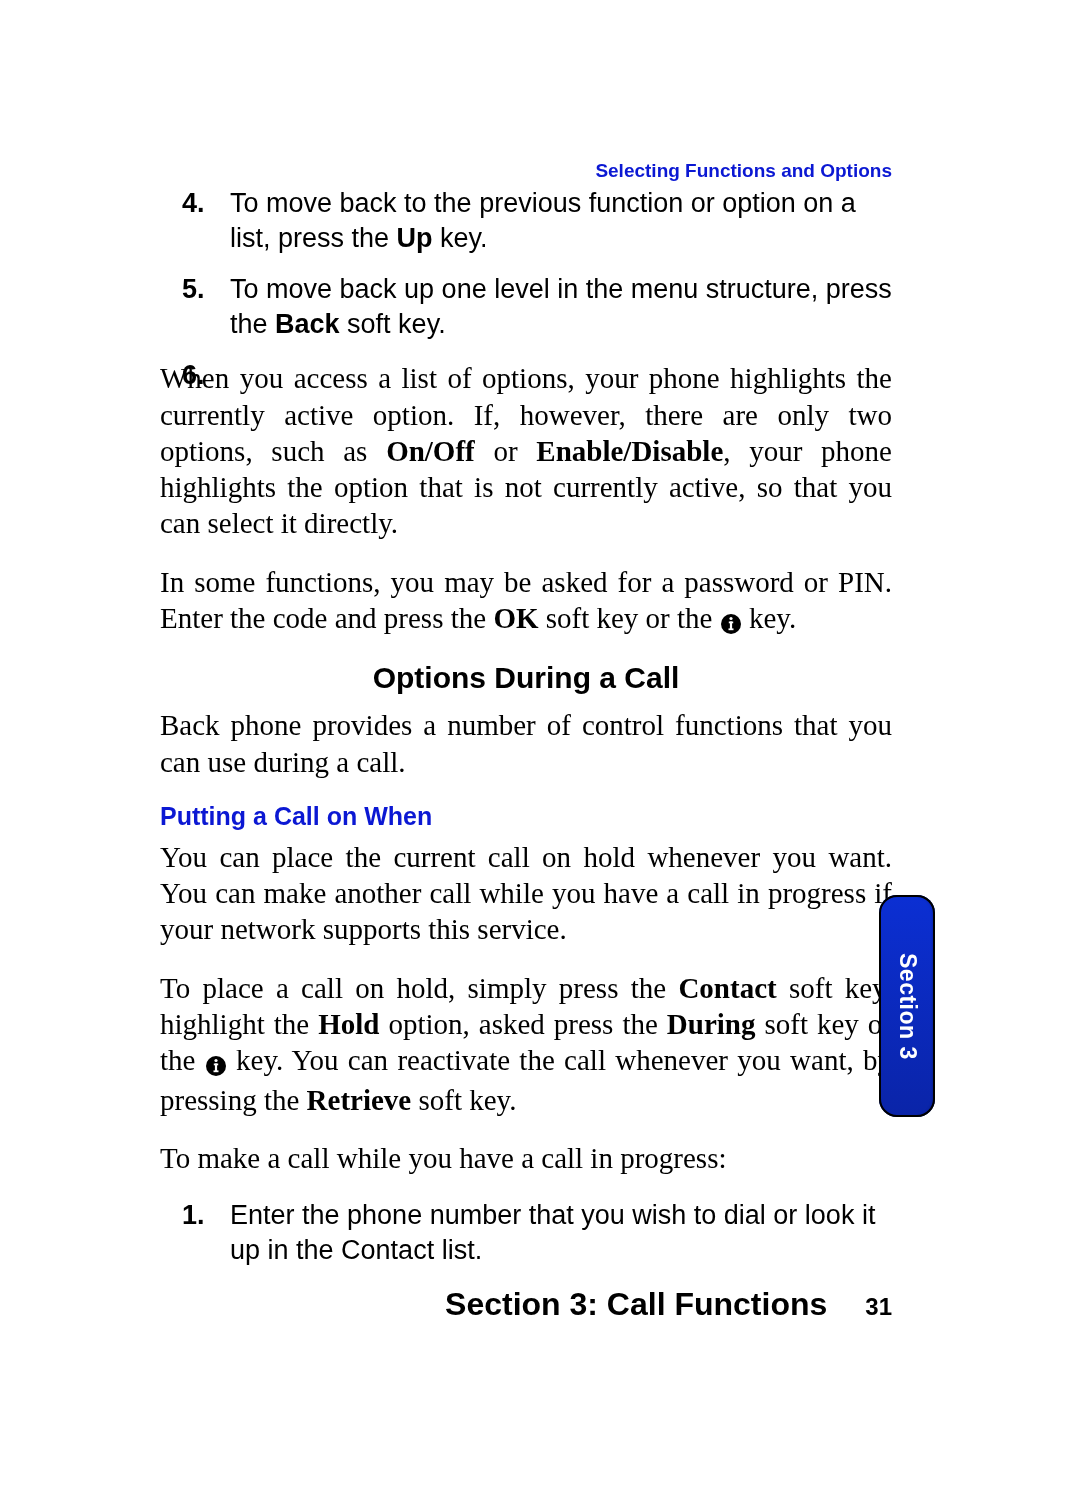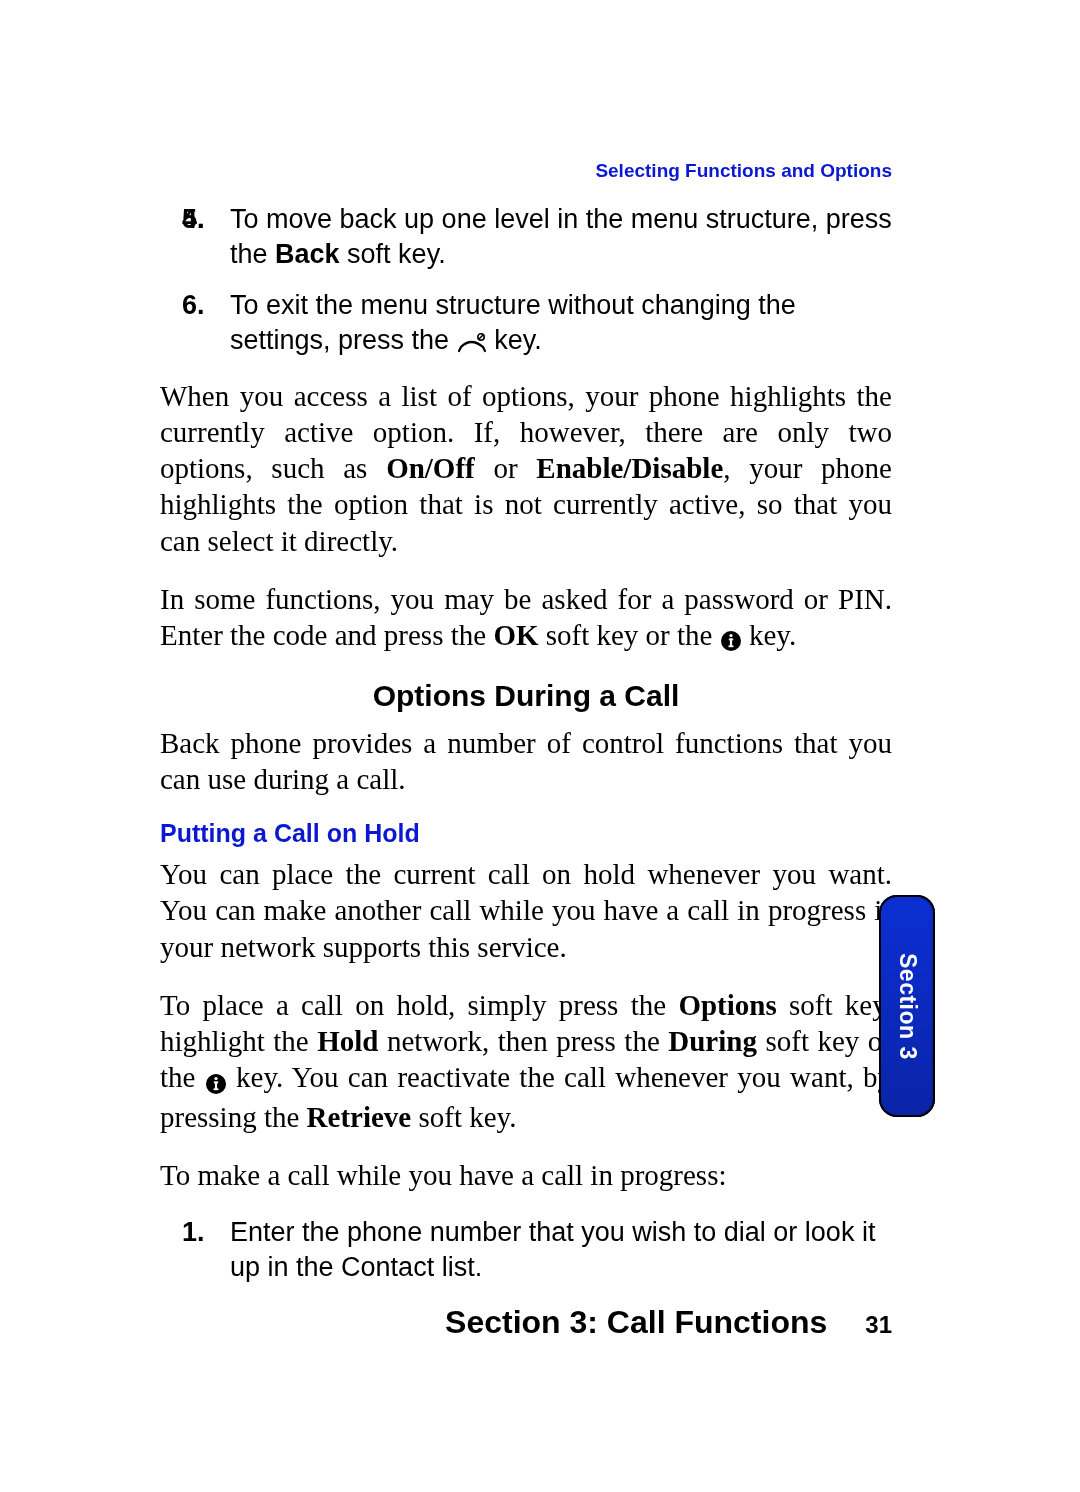--- a/index.html
+++ b/index.html
@@ -110,35 +110,28 @@
 
 <div class="page">
 
   <div class="header-right">Selecting Functions and Options</div>
 
   <div class="content">
 
     <ol class="ol1">
       <li>
         <span class="num">4.</span>
+        <span><span>To move back to the previous function or option on a list, press the </span><span class="strong-sans">Up</span><span> key.</span></span>
       </li>
       <li>
         <span class="num">5.</span>
         <span><span>To move back up one level in the menu structure, press the </span><span class="strong-sans">Back</span><span> soft key.</span></span>
       </li>
       <li>
         <span class="num">6.</span>
-        <span><span>To exit the menu structure without changing the settings, press the </span><span class="inline-icon end-icon">
-          <svg width="30" height="22" viewBox="0 0 30 22">
-            <path d="M4 14 q10 -10 22 0" stroke="#000" stroke-width="2.2" fill="none" stroke-linecap="round"></path>
-            <path d="M4 14 l-2 4 M26 14 l2 4" stroke="#000" stroke-width="2.2" stroke-linecap="round"></path>
-            <circle cx="24" cy="4" r="3.2" stroke="#000" stroke-width="1.6" fill="none"></circle>
-            <line x1="21.5" y1="6.5" x2="26.5" y2="1.5" stroke="#000" stroke-width="1.6"></line>
-          </svg>
-        </span><span> key.</span></span>
       </li>
     </ol>
 
     <p class="para">
       <span>When you access a list of options, your phone highlights the currently active option. If, however, there are only two options, such as </span><span class="bold-serif">On/Off</span><span> or </span><span class="bold-serif">Enable/Disable</span><span>, your phone highlights the option that is not currently active, so that you can select it directly.</span>
     </p>
 
     <p class="para">
       <span>In some functions, you may be asked for a password or PIN. Enter the code and press the </span><span class="bold-serif">OK</span><span> soft key or the </span><span class="inline-icon i-icon">
         <svg width="22" height="22" viewBox="0 0 22 22">
@@ -148,26 +141,26 @@
           <rect x="9.9" y="8.5" width="2.2" height="8" fill="#fff"></rect>
           <rect x="8.5" y="15.4" width="5" height="1.8" fill="#fff"></rect>
         </svg>
       </span><span> key.</span>
     </p>
 
     <div class="h2">Options During a Call</div>
 
     <p class="para">Back phone provides a number of control functions that you can use during a call.</p>
 
-    <div class="h3-blue">Putting a Call on Hold</div>
+    <div class="h3-blue">Putting a Call on When</div>
 
     <p class="para">You can place the current call on hold whenever you want. You can make another call while you have a call in progress if your network supports this service.</p>
 
     <p class="para">
-      <span>To place a call on hold, simply press the </span><span class="bold-serif">Options</span><span> soft key, highlight the </span><span class="bold-serif">Hold</span><span> network, then press the </span><span class="bold-serif">During</span><span> soft key or the </span><span class="inline-icon i-icon">
+      <span>To place a call on hold, simply press the </span><span class="bold-serif">Contact</span><span> soft key, highlight the </span><span class="bold-serif">Hold</span><span> option, asked press the </span><span class="bold-serif">During</span><span> soft key or the </span><span class="inline-icon i-icon">
         <svg width="22" height="22" viewBox="0 0 22 22">
           <circle cx="11" cy="11" r="10" fill="#000"></circle>
           <circle cx="11" cy="5.5" r="1.6" fill="#fff"></circle>
           <rect x="8.8" y="8.5" width="4.4" height="1.8" fill="#fff"></rect>
           <rect x="9.9" y="8.5" width="2.2" height="8" fill="#fff"></rect>
           <rect x="8.5" y="15.4" width="5" height="1.8" fill="#fff"></rect>
         </svg>
       </span><span> key. You can reactivate the call whenever you want, by pressing the </span><span class="bold-serif">Retrieve</span><span> soft key.</span>
     </p>
 

